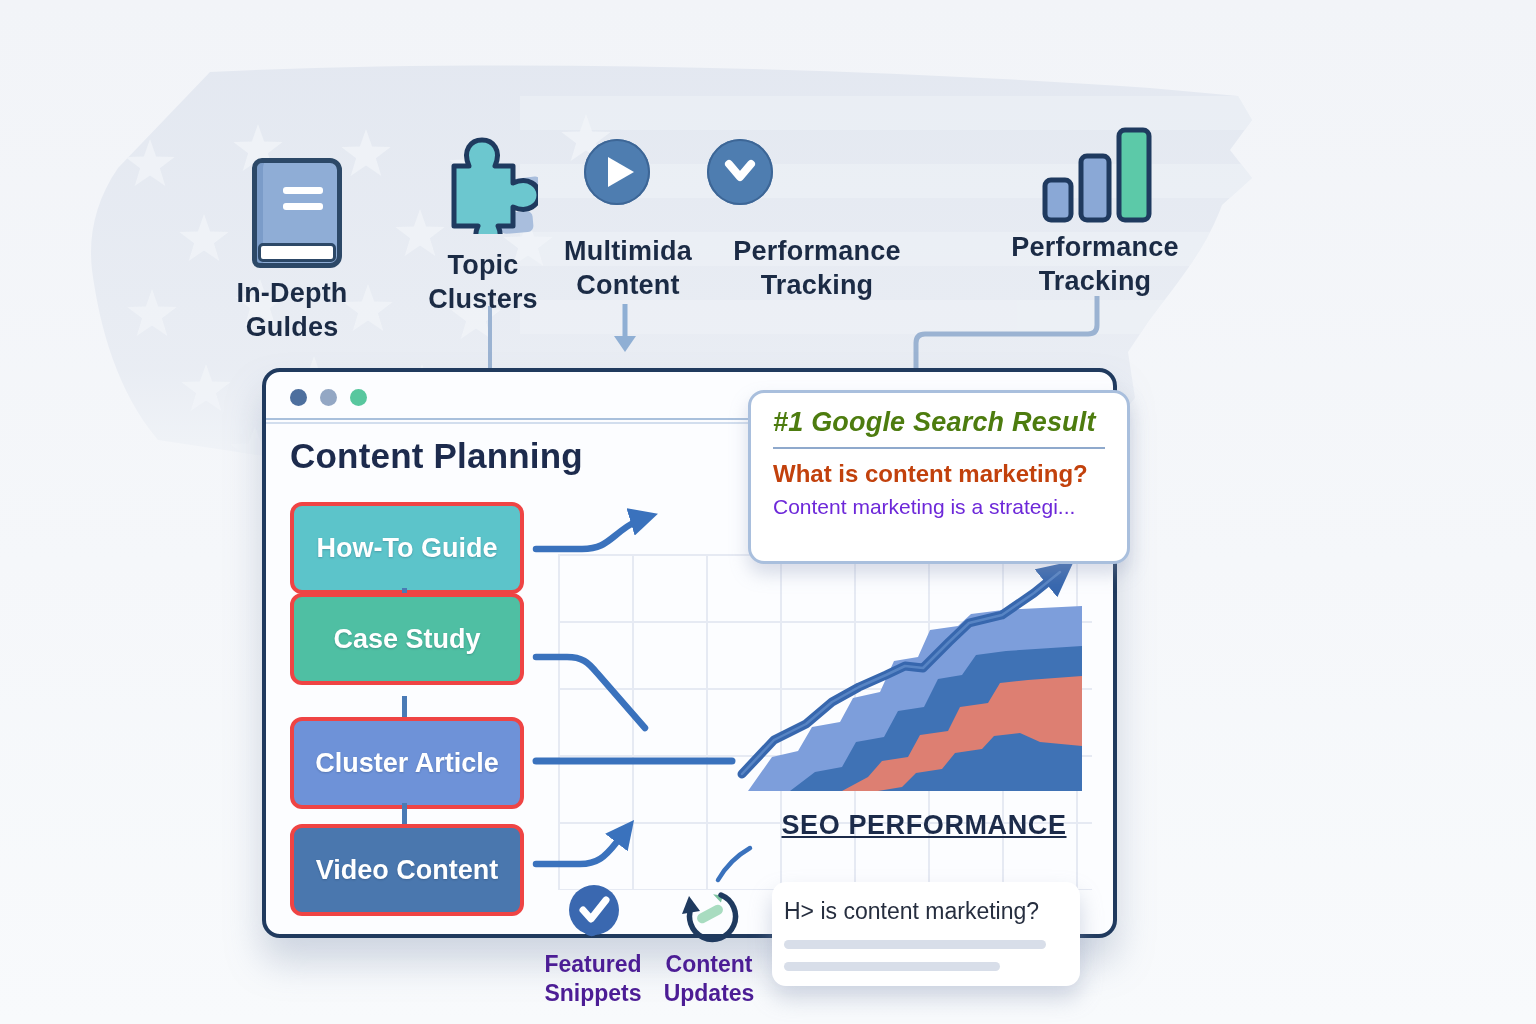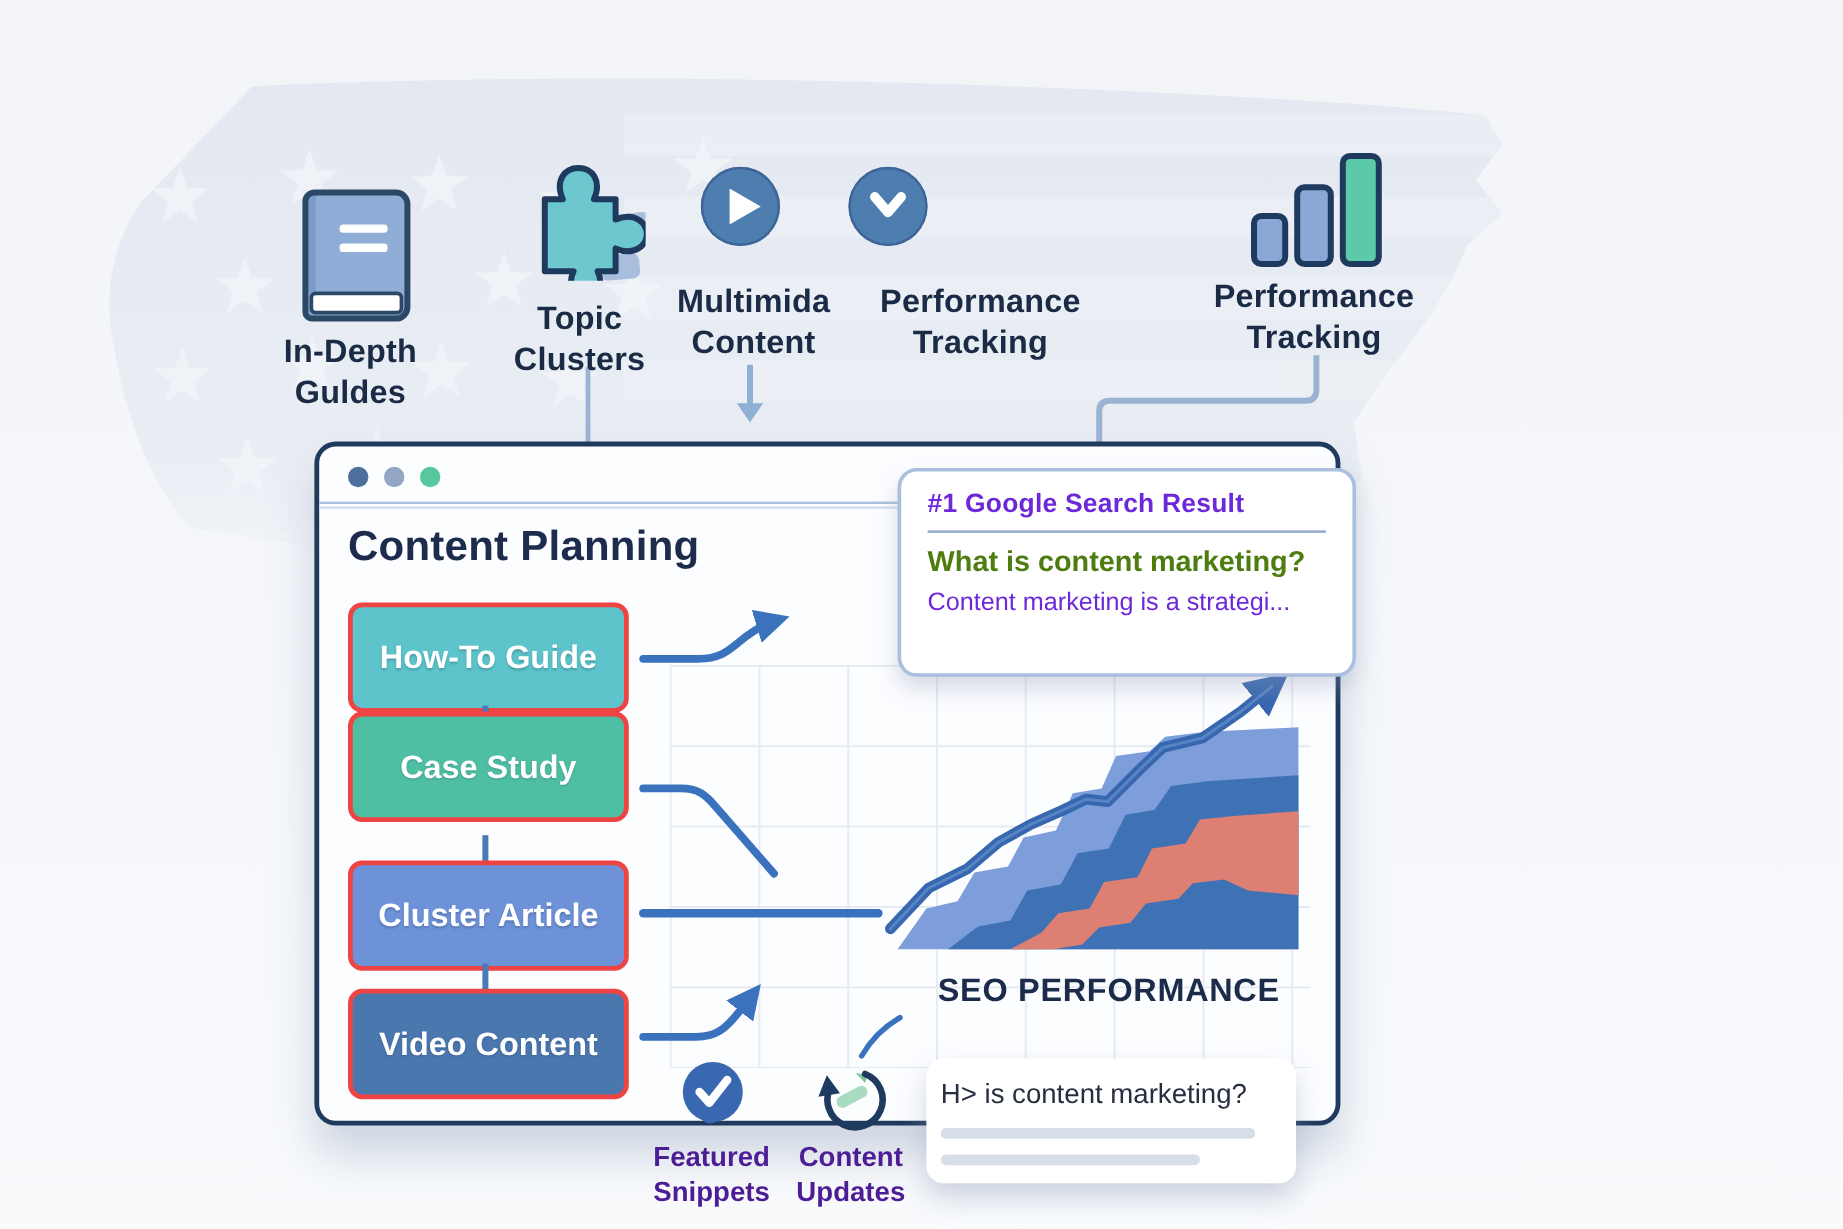--- a/index.html
+++ b/index.html
@@ -51,32 +51,32 @@
   }
   .stub{position:absolute;left:136px;width:5px;height:26px;background:#4a7ab5;}
   .grid{
     position:absolute;left:292px;top:182px;width:534px;height:336px;opacity:.9;
     background-image:linear-gradient(to right,#e4e8f2 2px,transparent 2px),
                      linear-gradient(to bottom,#e4e8f2 2px,transparent 2px);
     background-size:74px 67px;
   }
   .seo-label{
     position:absolute;left:768px;top:810px;width:312px;text-align:center;
-    font-size:27px;font-weight:700;color:#1c2b4a;letter-spacing:.6px;
+    font-size:27px;font-weight:700;color:#1c2b4a;letter-spacing:.6px;text-decoration:underline;
   }
 
   
   .search-card{
     position:absolute;left:748px;top:390px;width:332px;height:140px;
     background:#fff;border:3px solid #a9bfdd;border-radius:16px;
     box-shadow:0 10px 18px rgba(145,158,185,.35);padding:14px 22px;box-sizing:content-box;
   }
-  .sc-title{font-size:22px;font-weight:700;color:#6d28d9;letter-spacing:.2px;}
+  .sc-title{font-size:27px;font-weight:700;color:#4d7c0f;letter-spacing:.2px;font-style:italic;}
   .sc-sep{height:0;border-top:2px solid #8fa9cc;margin:9px 0 11px 0;}
-  .sc-q{font-size:24px;font-weight:700;color:#4d7c0f;}
+  .sc-q{font-size:24px;font-weight:700;color:#c2410c;}
   .sc-snip{font-size:21px;color:#6d28d9;margin-top:7px;}
   .bottom-card{
     position:absolute;left:772px;top:882px;width:308px;height:104px;
     background:#fff;border-radius:14px;box-shadow:0 12px 22px rgba(145,158,185,.4);
     padding:16px 12px;box-sizing:border-box;
   }
   .bc-title{font-size:23px;color:#262e3f;}
   .bc-bar{height:9px;border-radius:5px;background:#d8dee9;}
 
   .bottom-label{

